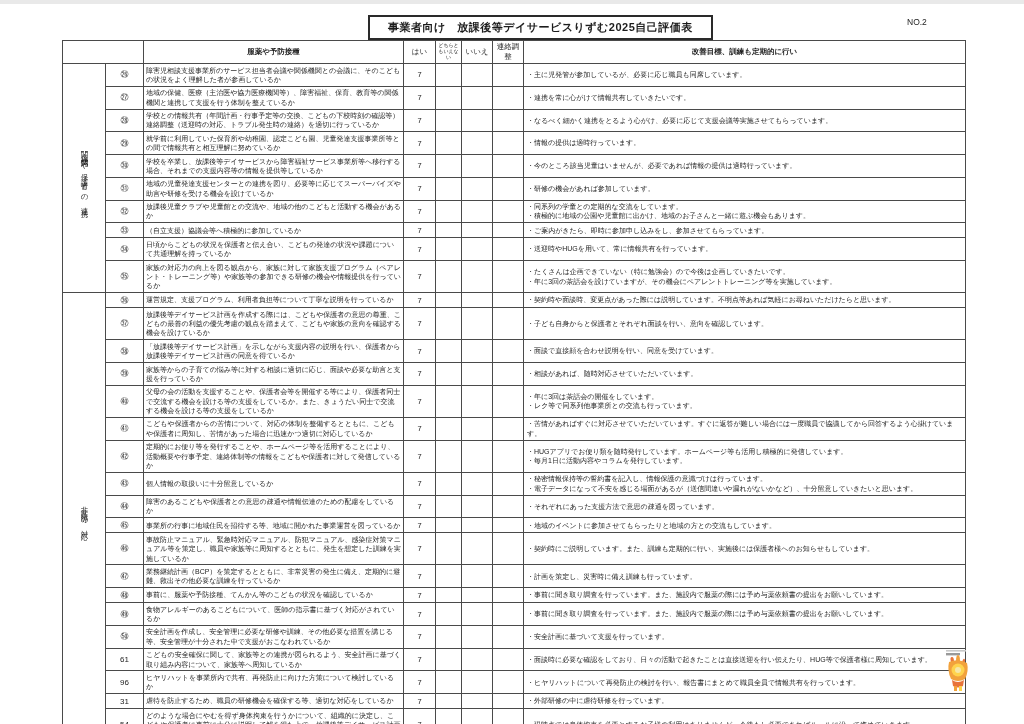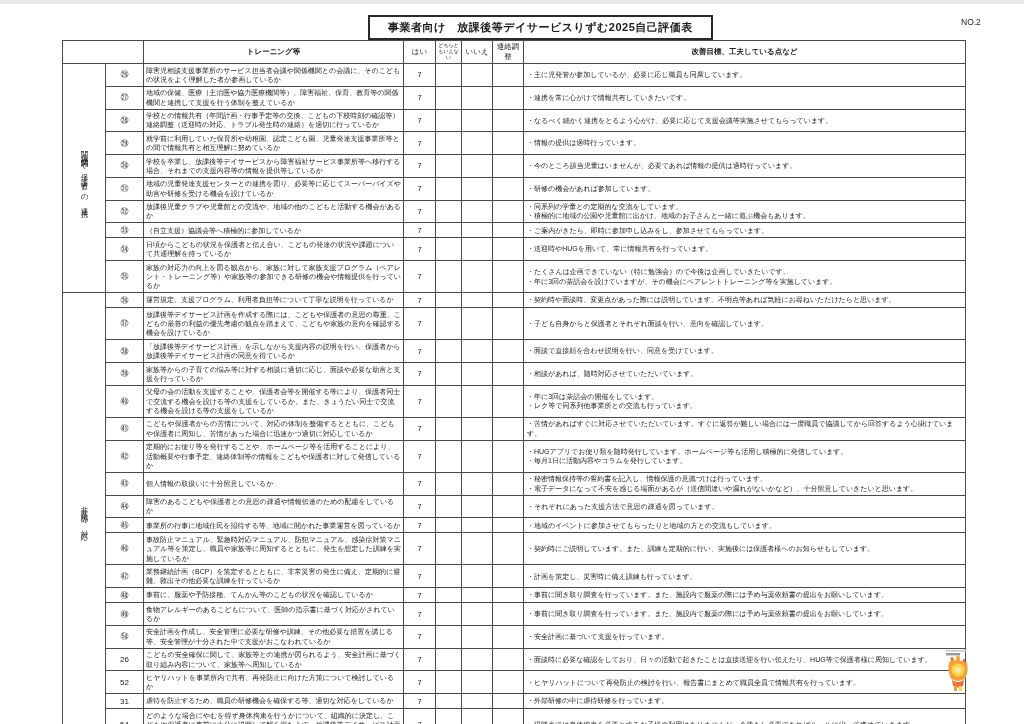--- a/index.html
+++ b/index.html
@@ -7,21 +7,21 @@
   .page {
     position:relative; width:1024px; height:724px; background:#ffffff;
     font-family:"Liberation Sans","DejaVu Sans",sans-serif; color:#1c1c1c;
     overflow:hidden; margin:4px auto;
   }
   .title-box {
     position:absolute; left:368px; top:11px; border:2px solid #2a2a2a;
     padding:3px 18px; font-size:11px; font-weight:bold; letter-spacing:0.5px;
     background:#fff; white-space:nowrap;
   }
-  .page-no { position:absolute; left:961px; top:13px; font-size:8.5px; }
+  .page-no { position:absolute; left:907px; top:13px; font-size:8.5px; }
   table.eval {
     position:absolute; left:62px; top:36px; width:903px;
     border-collapse:collapse; table-layout:fixed;
     border:1.5px solid #2a2a2a;
   }
   .eval td, .eval th { border:1px solid #4a4a4a; vertical-align:middle; overflow:hidden; }
   .eval thead th { font-size:7.5px; font-weight:bold; text-align:center; height:18px; padding:1px; }
   .eval thead th.small-head { font-size:5px; font-weight:normal; line-height:1.15; }
   .eval thead th.plain-head { font-weight:normal; font-size:7.5px; }
   .num-cell  { text-align:center; font-size:8px; padding:0 1px; }
@@ -52,26 +52,26 @@
         <col style="width:260px">
       <col style="width:32px">
         <col style="width:26px">
         <col style="width:31px">
       <col style="width:31px">
         <col style="width:442px">
     </colgroup>
     <thead>
       <tr>
         <th colspan="2"></th>
-        <th>トレーニング等</th>
+        <th>服薬や予防接種</th>
         <th class="plain-head">はい</th>
         <th class="small-head">どちらともいえない</th>
         <th class="plain-head">いいえ</th>
         <th class="plain-head">連絡調整</th>
-        <th>改善目標、工夫している点など</th>
+        <th>改善目標、訓練も定期的に行い</th>
       </tr>
     </thead>
     <tbody>
         <tr class="row section-start">
           <td class="section-cell" rowspan="10"><span class="vertical">関係機関や保護者との連携</span></td>
           <td class="num-cell">㉖</td>
           <td class="item-cell">障害児相談支援事業所のサービス担当者会議や関係機関との会議に、そのこどもの状況をよく理解した者が参画しているか</td>
           <td class="ans-cell">7</td>
           <td class="ans-cell"></td>
           <td class="ans-cell"></td>
@@ -294,30 +294,30 @@
         <tr class="row">
           <td class="num-cell">㊿</td>
           <td class="item-cell">安全計画を作成し、安全管理に必要な研修や訓練、その他必要な措置を講じる等、安全管理が十分された中で支援がおこなわれているか</td>
           <td class="ans-cell">7</td>
           <td class="ans-cell"></td>
           <td class="ans-cell"></td>
           <td class="ans-cell"></td>
           <td class="imp-cell">・安全計画に基づいて支援を行っています。</td>
         </tr>
         <tr class="row">
-          <td class="num-cell">26</td>
+          <td class="num-cell">61</td>
           <td class="item-cell">こどもの安全確保に関して、家族等との連携が図られるよう、安全計画に基づく取り組み内容について、家族等へ周知しているか</td>
           <td class="ans-cell">7</td>
           <td class="ans-cell"></td>
           <td class="ans-cell"></td>
           <td class="ans-cell"></td>
           <td class="imp-cell">・面談時に必要な確認をしており、日々の活動で起きたことは直接送迎を行い伝えたり、HUG等で保護者様に周知しています。</td>
         </tr>
         <tr class="row">
-          <td class="num-cell">52</td>
+          <td class="num-cell">96</td>
           <td class="item-cell">ヒヤリハットを事業所内で共有、再発防止に向けた方策について検討しているか</td>
           <td class="ans-cell">7</td>
           <td class="ans-cell"></td>
           <td class="ans-cell"></td>
           <td class="ans-cell"></td>
           <td class="imp-cell">・ヒヤリハットについて再発防止の検討を行い、報告書にまとめて職員全員で情報共有を行っています。</td>
         </tr>
         <tr class="row">
           <td class="num-cell">31</td>
           <td class="item-cell">虐待を防止するため、職員の研修機会を確保する等、適切な対応をしているか</td>

